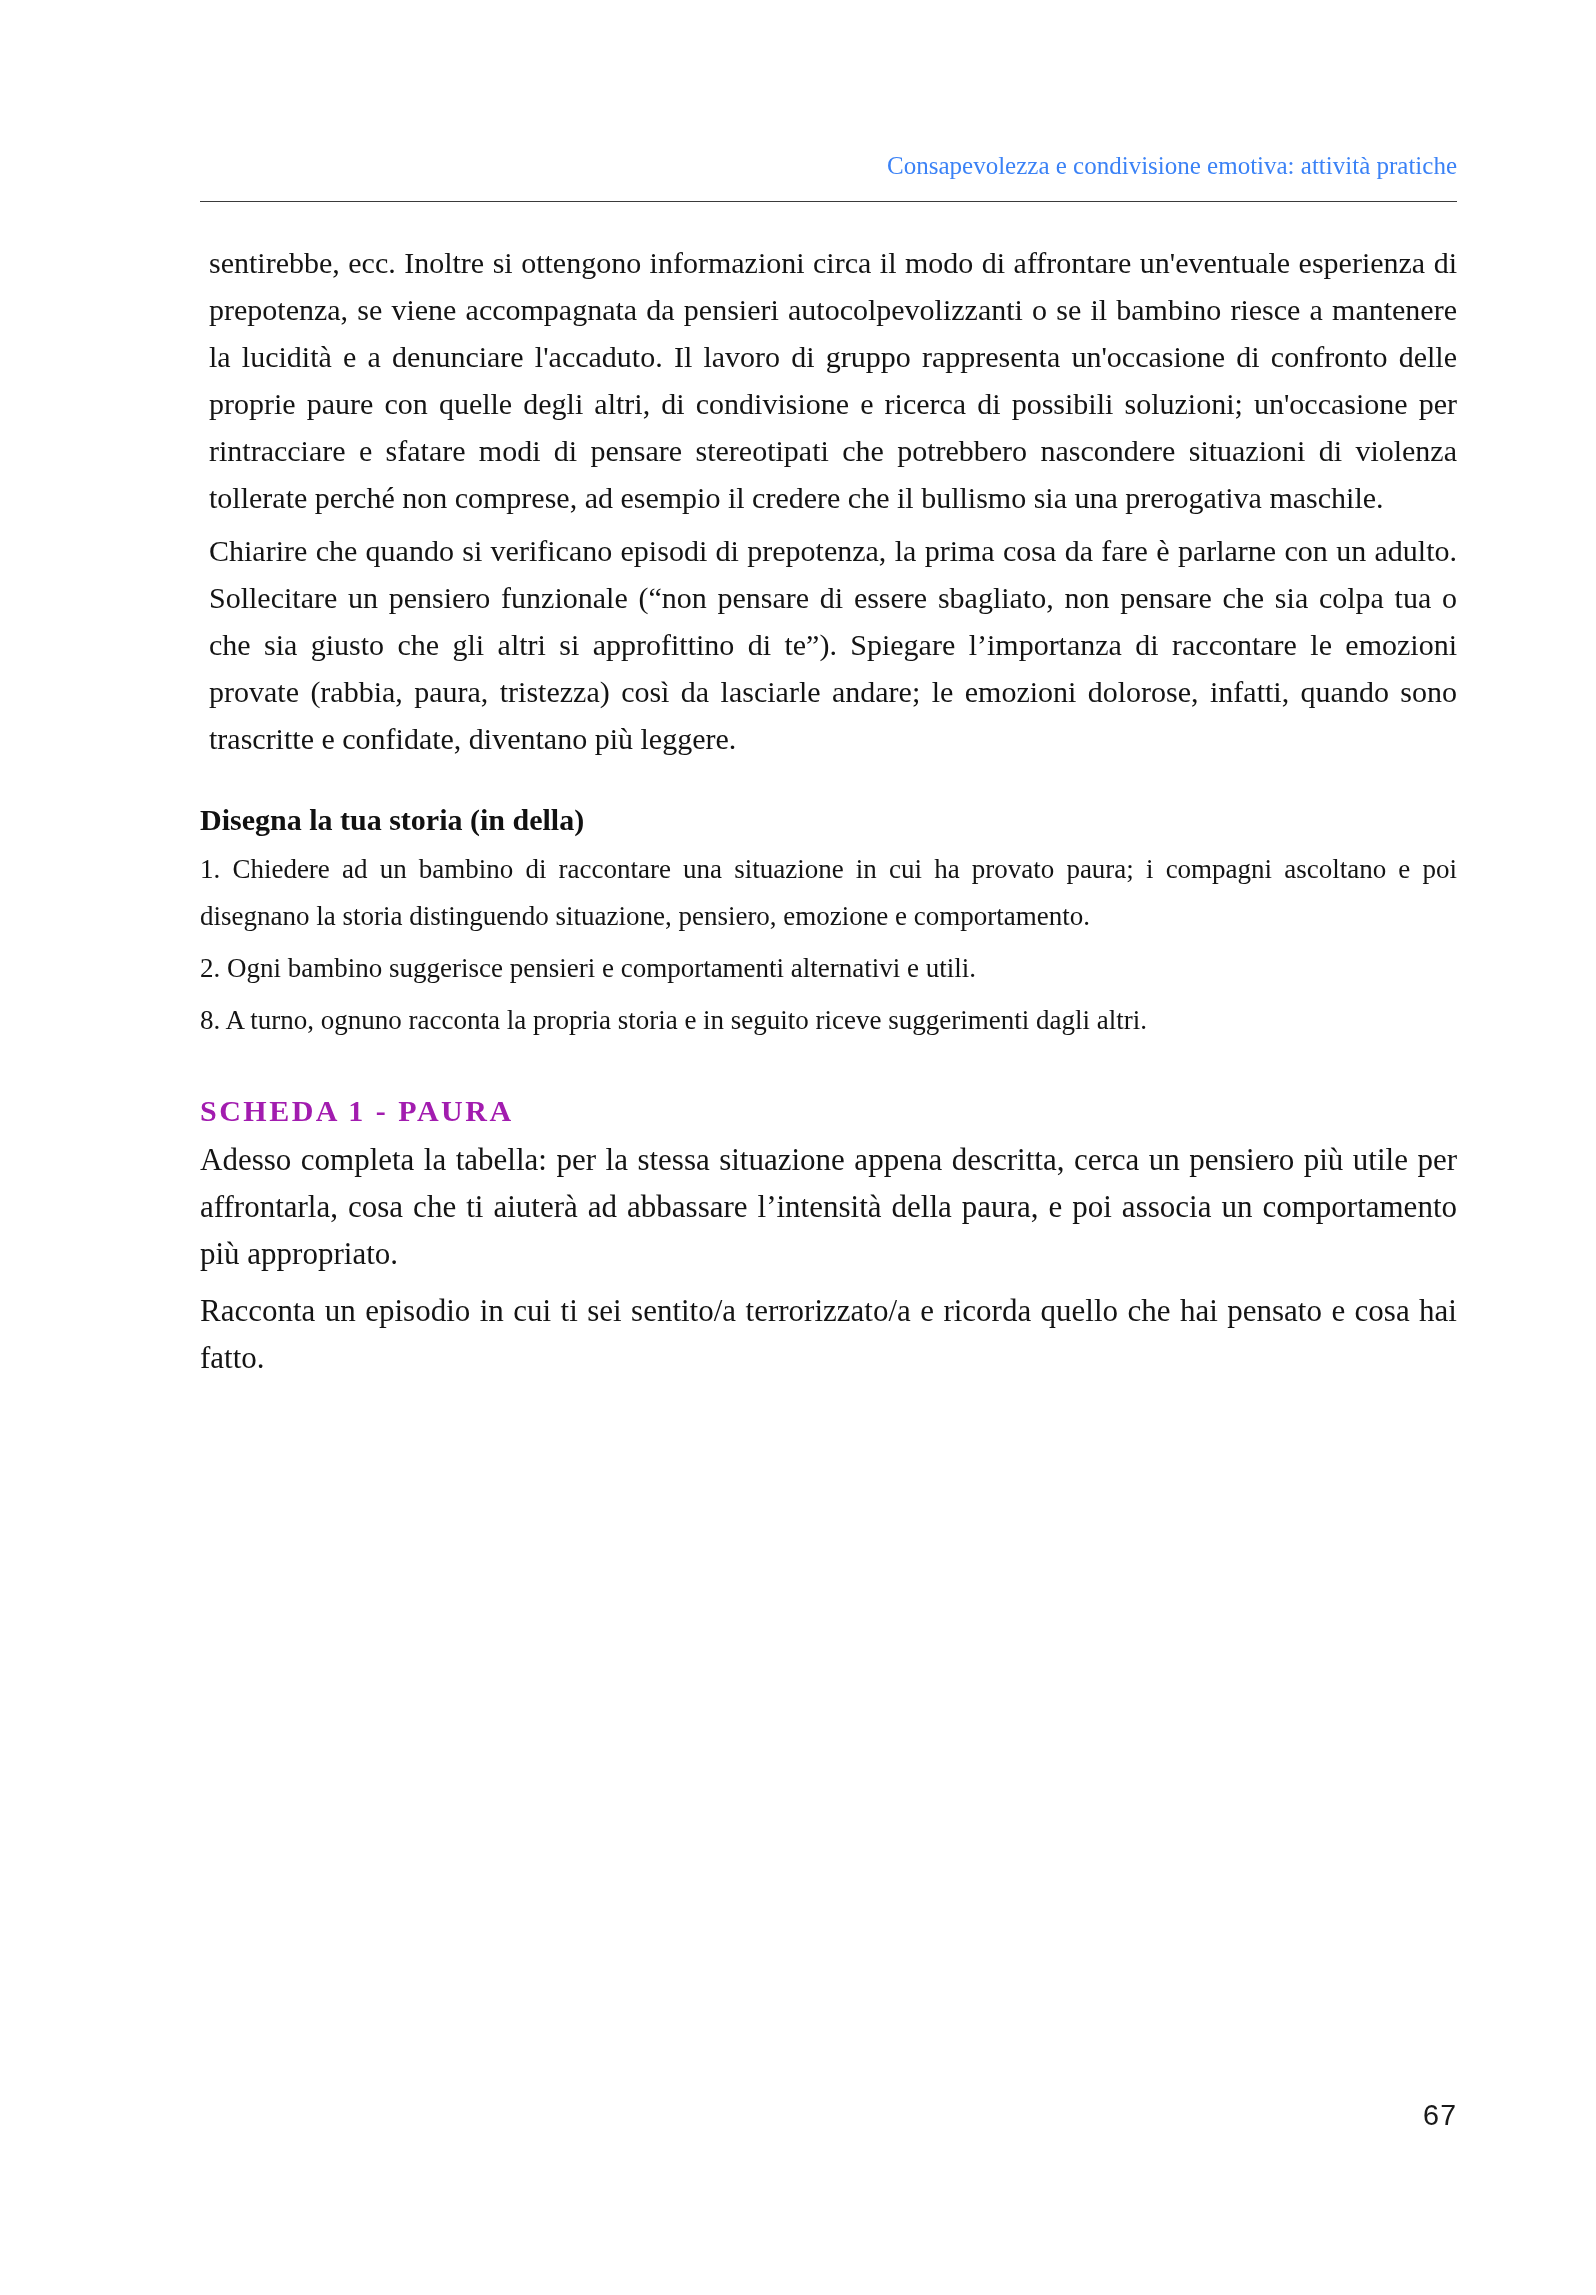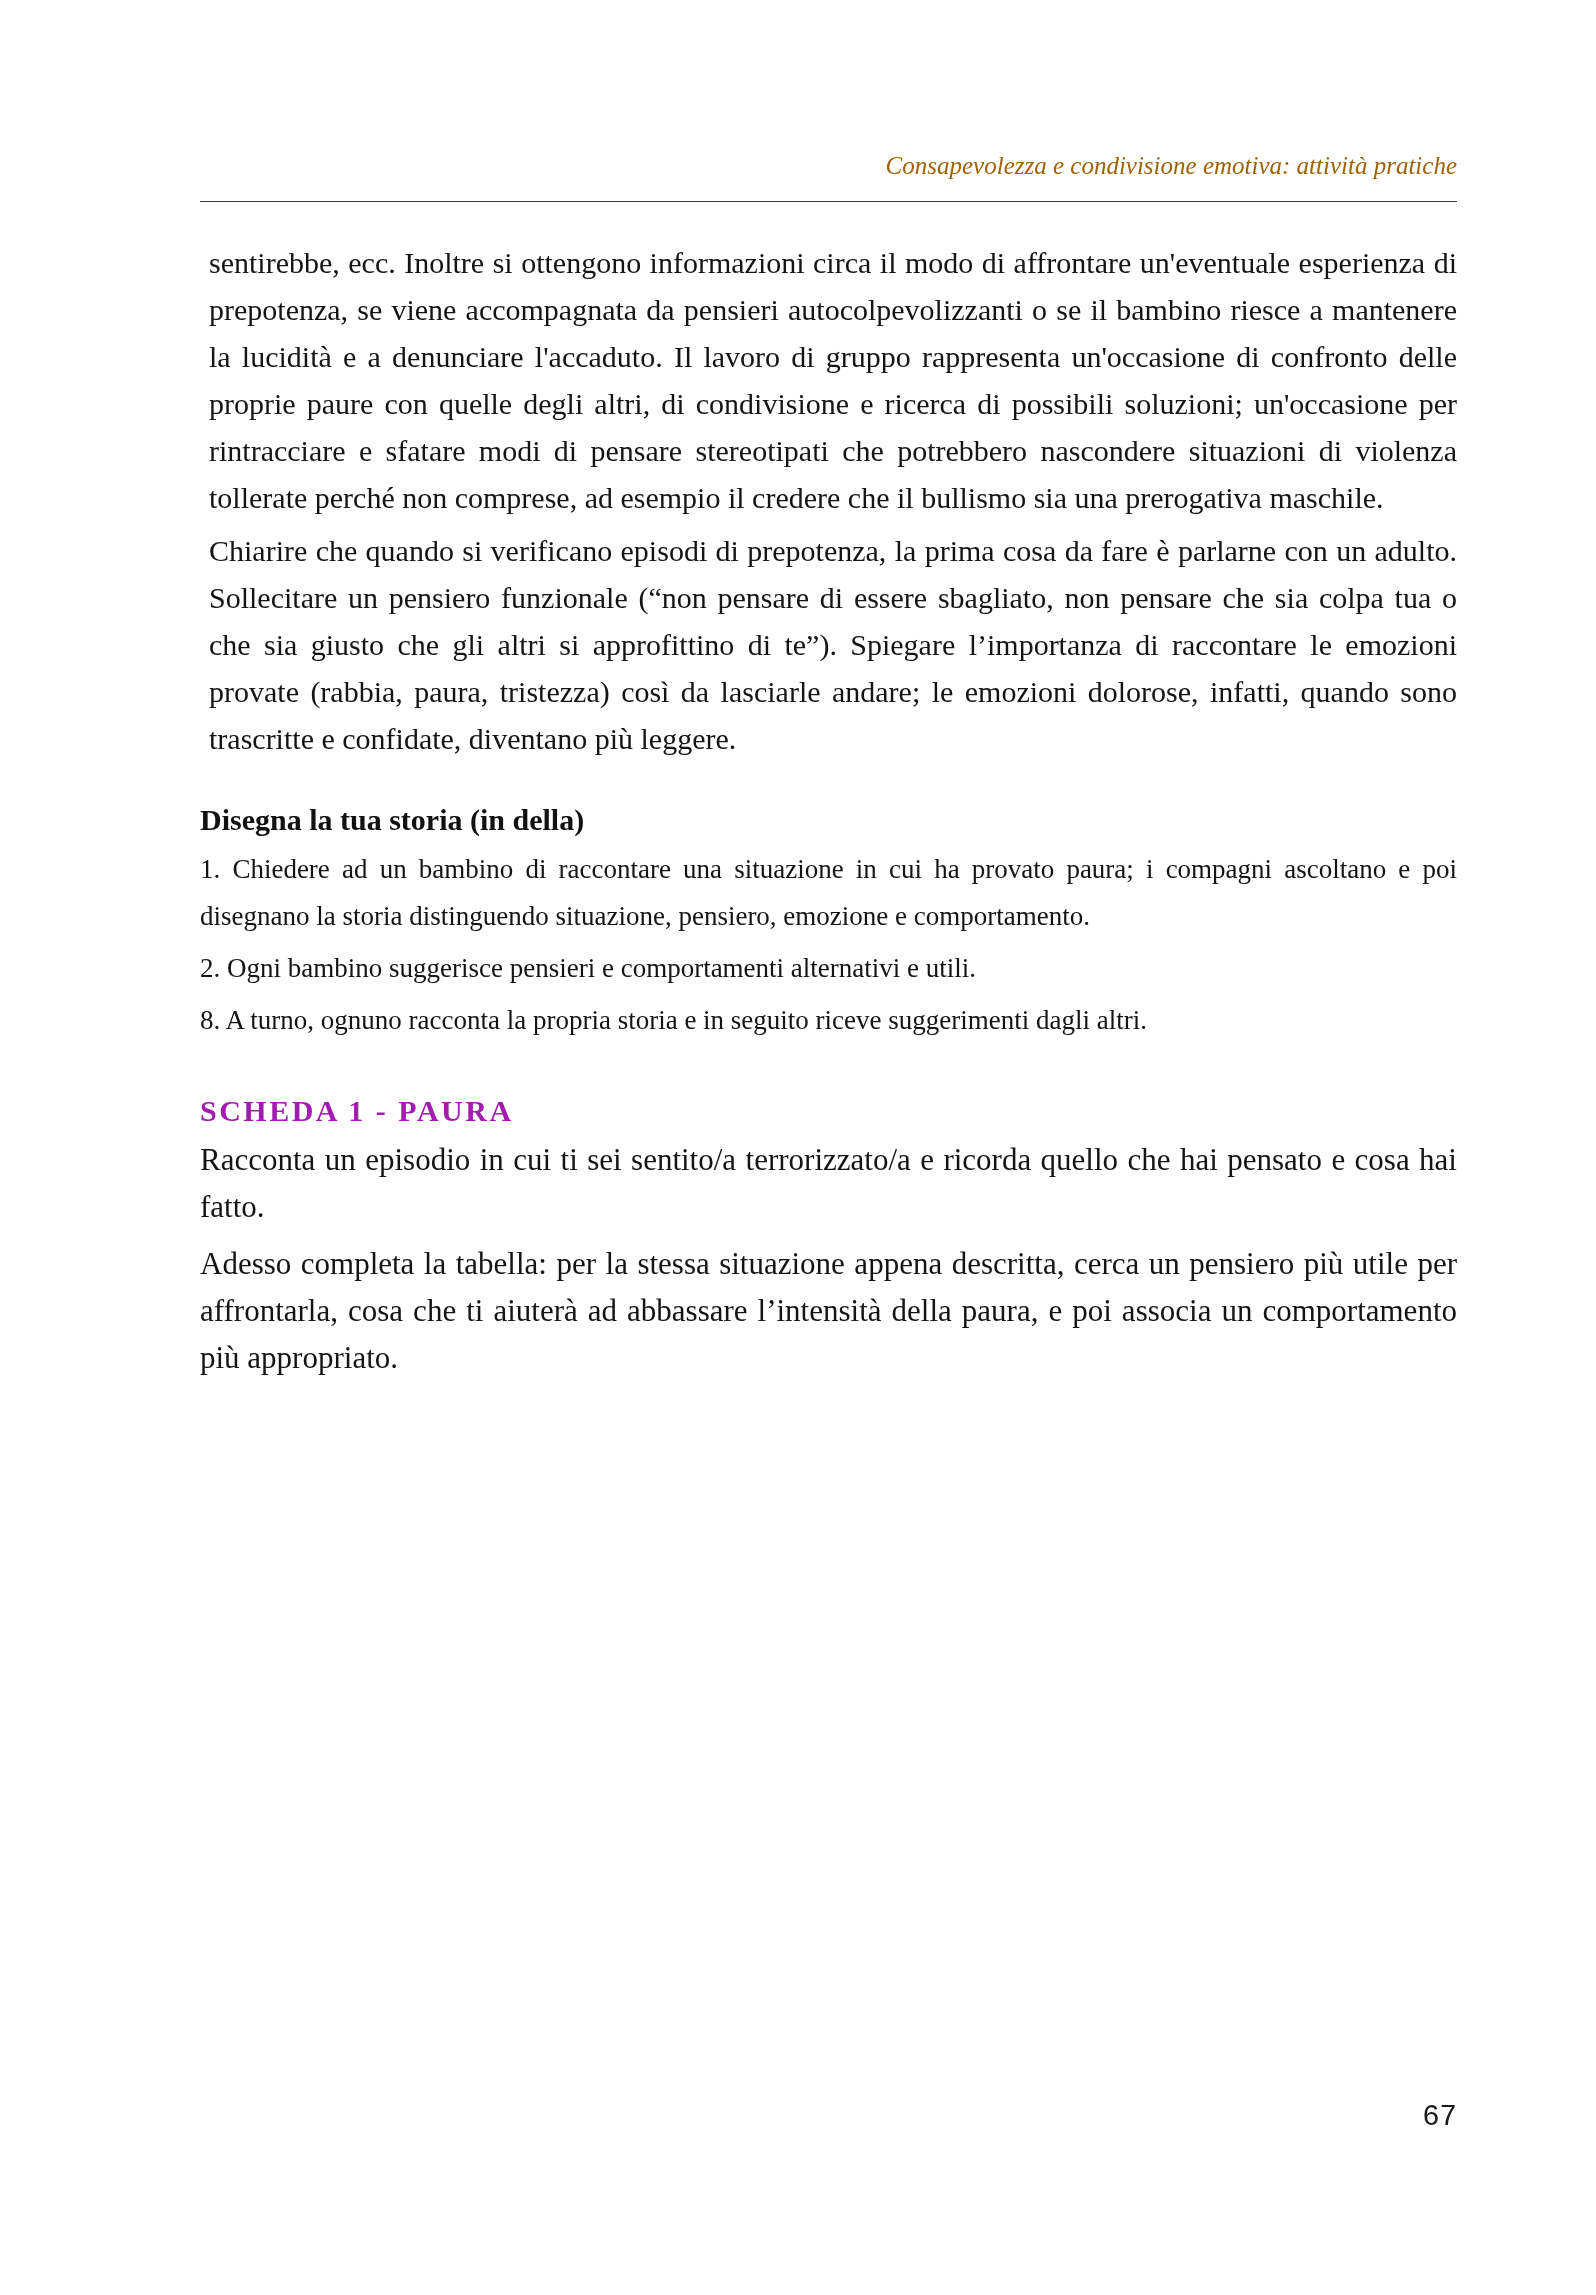--- a/index.html
+++ b/index.html
@@ -22,23 +22,22 @@
       width: 1257px;
       height: 2295px;
     }
     .running-head {
       position: absolute;
       right: 0;
       top: 149px;
       font-family: "Liberation Serif", serif;
       font-size: 25px;
       line-height: 34px;
-      color: #a16207;
+      color: #3b82f6;
       white-space: nowrap;
-      font-style: italic;
     }
     .head-rule {
       position: absolute;
       left: 0;
       right: 0;
       top: 201px;
       height: 0;
       border-top: 1.7px solid #3a3a3a;
     }
     .content {
@@ -121,20 +120,20 @@
     <p class="para italic">Chiarire che quando si verificano episodi di prepotenza, la prima cosa da fare è parlarne con un adulto. Sollecitare un pensiero funzionale (“non pensare di essere sbagliato, non pensare che sia colpa tua o che sia giusto che gli altri si approfittino di te”). Spiegare l’importanza di raccontare le emozioni provate (rabbia, paura, tristezza) così da lasciarle andare; le emozioni dolorose, infatti, quando sono trascritte e confidate, diventano più leggere.</p>
 
     <h3 class="section-title">Disegna la tua storia (in della)</h3>
     <div>
       <p class="list-item first">1. Chiedere ad un bambino di raccontare una situazione in cui ha provato paura; i compagni ascoltano e poi disegnano la storia distinguendo situazione, pensiero, emozione e comportamento.</p>
       <p class="list-item">2. Ogni bambino suggerisce pensieri e comportamenti alternativi e utili.</p>
       <p class="list-item">8. A turno, ognuno racconta la propria storia e in seguito riceve suggerimenti dagli altri.</p>
     </div>
 
     <h3 class="scheda-title">SCHEDA 1 - PAURA</h3>
+    <p class="scheda-para">Adesso completa la tabella: per la stessa situazione appena descritta, cerca un pensiero più utile per affrontarla, cosa che ti aiuterà ad abbassare l’intensità della paura, e poi associa un comportamento più appropriato.</p>
     <p class="scheda-para">Racconta un episodio in cui ti sei sentito/a terrorizzato/a e ricorda quello che hai pensato e cosa hai fatto.</p>
-    <p class="scheda-para">Adesso completa la tabella: per la stessa situazione appena descritta, cerca un pensiero più utile per affrontarla, cosa che ti aiuterà ad abbassare l’intensità della paura, e poi associa un comportamento più appropriato.</p>
 
   </div>
 
   <div class="page-number">67</div>
 </div>
 
 
 </body></html>

